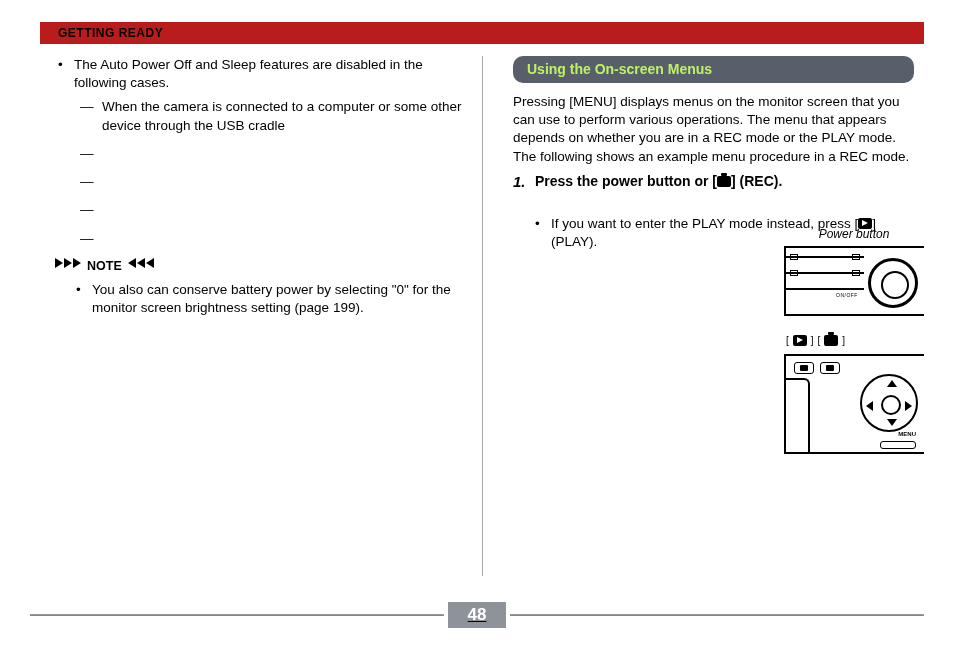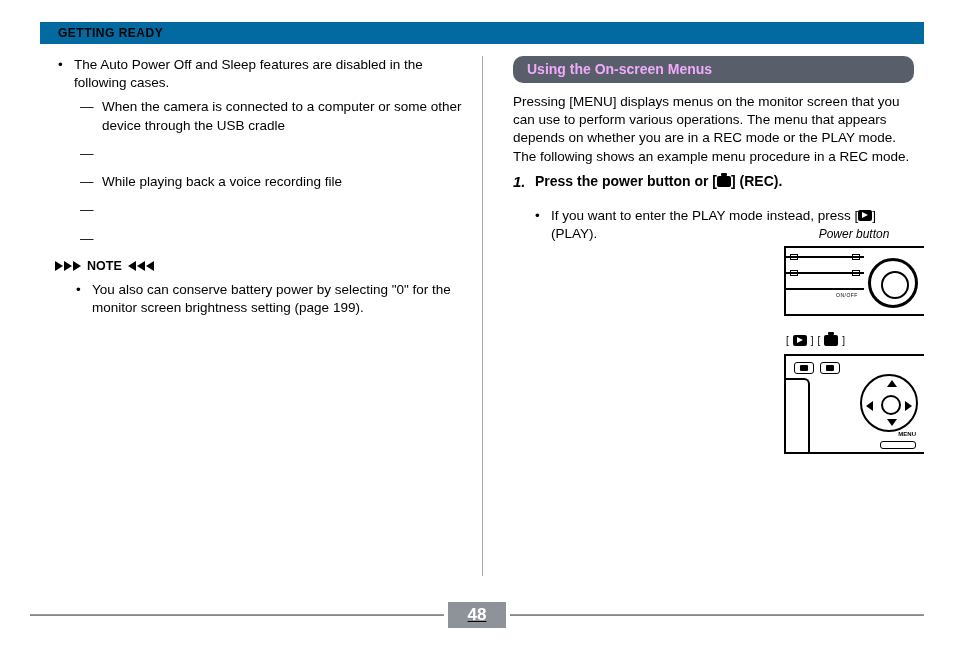--- a/index.html
+++ b/index.html
@@ -6,21 +6,21 @@
   body {
     width: 954px;
     height: 646px;
     background: #fff;
     font-family: Arial, Helvetica, sans-serif;
     color: #000;
     position: relative;
     padding: 22px 30px 10px 40px;
   }
   .header-bar {
-    background: #0369a1;
+    background: #b91c1c;
     height: 22px;
     width: 100%;
     display: flex;
     align-items: center;
     padding-left: 18px;
     margin-bottom: 12px;
   }
   .header-text {
     font-weight: bold;
     font-size: 12px;
@@ -41,53 +41,53 @@
   .col-left { padding-right: 20px; }
   .col-right { padding-left: 30px; border-left: 1px solid #aaa; }
   .bullet-row { display: flex; margin-bottom: 4px; }
   .bullet { width: 16px; flex-shrink: 0; }
   .bullet-text { flex: 1; }
   .dash-list { margin-top: 6px; }
   .dash-row { display: flex; margin-left: 22px; margin-bottom: 10px; }
   .dash { width: 22px; flex-shrink: 0; }
   .note-header {
     display: flex;
-    align-items: center;
+    align-items: flex-start;
     margin-bottom: 6px;
     margin-left: -4px;
   }
   .tri-group { display: flex; align-items: center; }
   .tri {
     width: 0; height: 0; margin: 0 0.5px;
   }
   .tri-right {
     border-top: 5px solid transparent;
     border-bottom: 5px solid transparent;
     border-left: 8px solid #000;
   }
   .tri-left {
     border-top: 5px solid transparent;
     border-bottom: 5px solid transparent;
     border-right: 8px solid #000;
   }
   .note-label { font-weight: bold; font-size: 12.5px; margin: 0 6px; }
   .section-pill {
     background: #595f6a;
-    color: #f0abfc;
+    color: #bef264;
     border-radius: 10px;
     padding: 4px 12px 4px 14px;
     font-weight: bold;
     font-size: 14px;
     margin-bottom: 10px;
   }
   .intro-text { margin-bottom: 6px; }
   .step-row { display: flex; margin-bottom: 6px; }
   .step-num { font-weight: bold; font-style: italic; font-size: 15px; width: 22px; flex-shrink:0; }
   .step-body { flex: 1; }
-  .step-title { font-weight: bold; font-size: 14px; margin-bottom: 16px; }
+  .step-title { font-weight: bold; font-size: 14px; margin-bottom: 24px; }
   .inline-icon {
     display: inline-block; width: 14px; height: 11px;
     background: #000; border-radius: 2px; vertical-align: -1px;
     position: relative;
   }
   .inline-icon::after{
     content:""; position:absolute; top:-3px; left:4px; width:6px; height:3px; background:#000; border-radius:1px;
   }
   .play-icon {
     display:inline-block; width:14px; height:11px; background:#000; border-radius:2px; vertical-align:-1px; position:relative;
@@ -171,21 +171,20 @@
     <div class="dash-list">
       <div class="dash-row">
           <div class="dash">—</div>
           <div>When the camera is connected to a computer or some other device through the USB cradle</div>
         </div>
       <div class="dash-row">
           <div class="dash">—</div>
         </div>
       <div class="dash-row">
           <div class="dash">—</div>
-          <div>While playing back a voice recording file</div>
         </div>
       <div class="dash-row">
           <div class="dash">—</div>
         </div>
       <div class="dash-row">
           <div class="dash">—</div>
         </div>
     </div>
 
     <div class="note-header">

